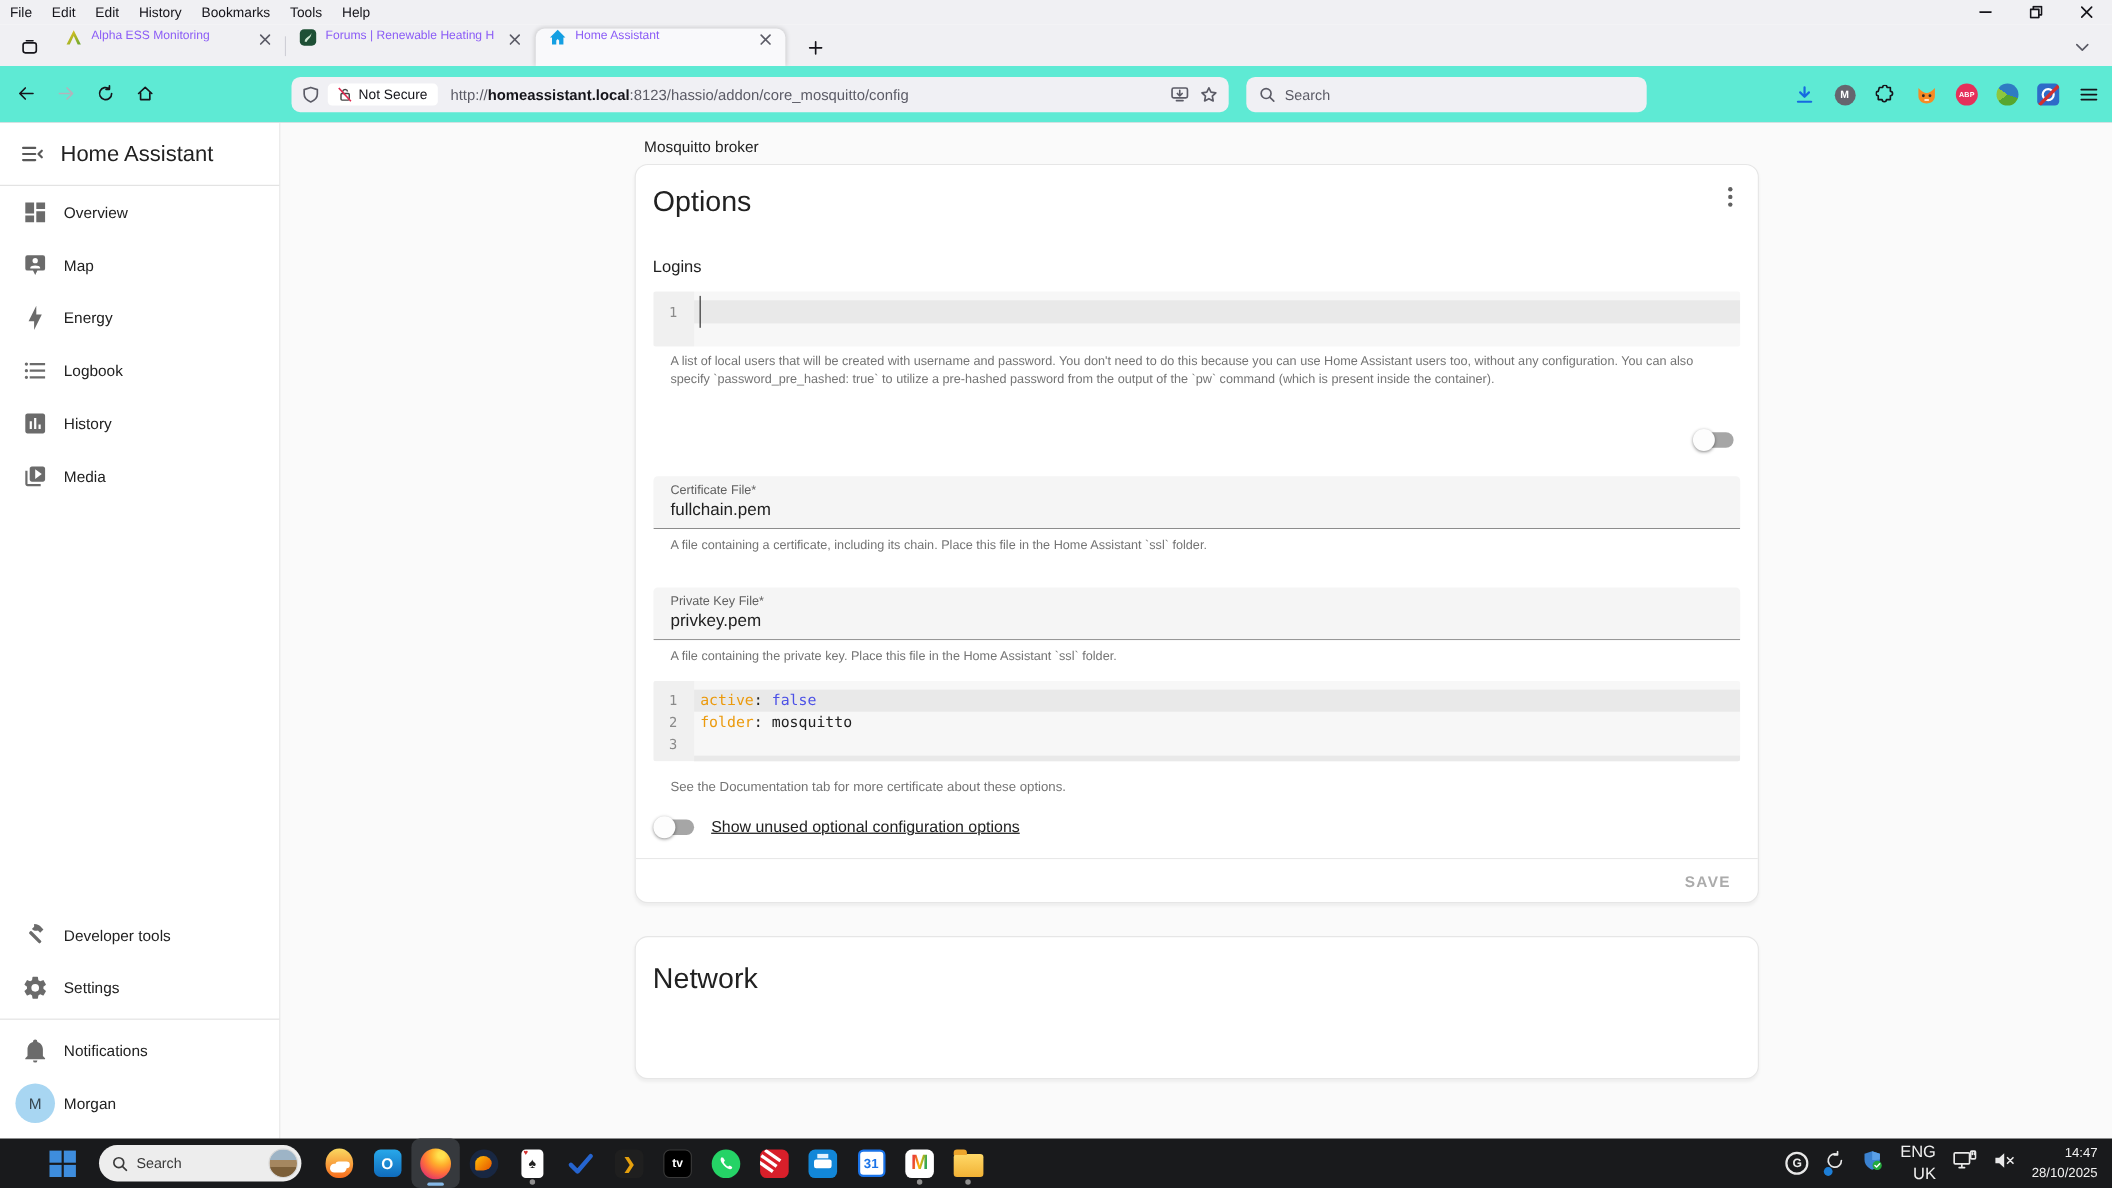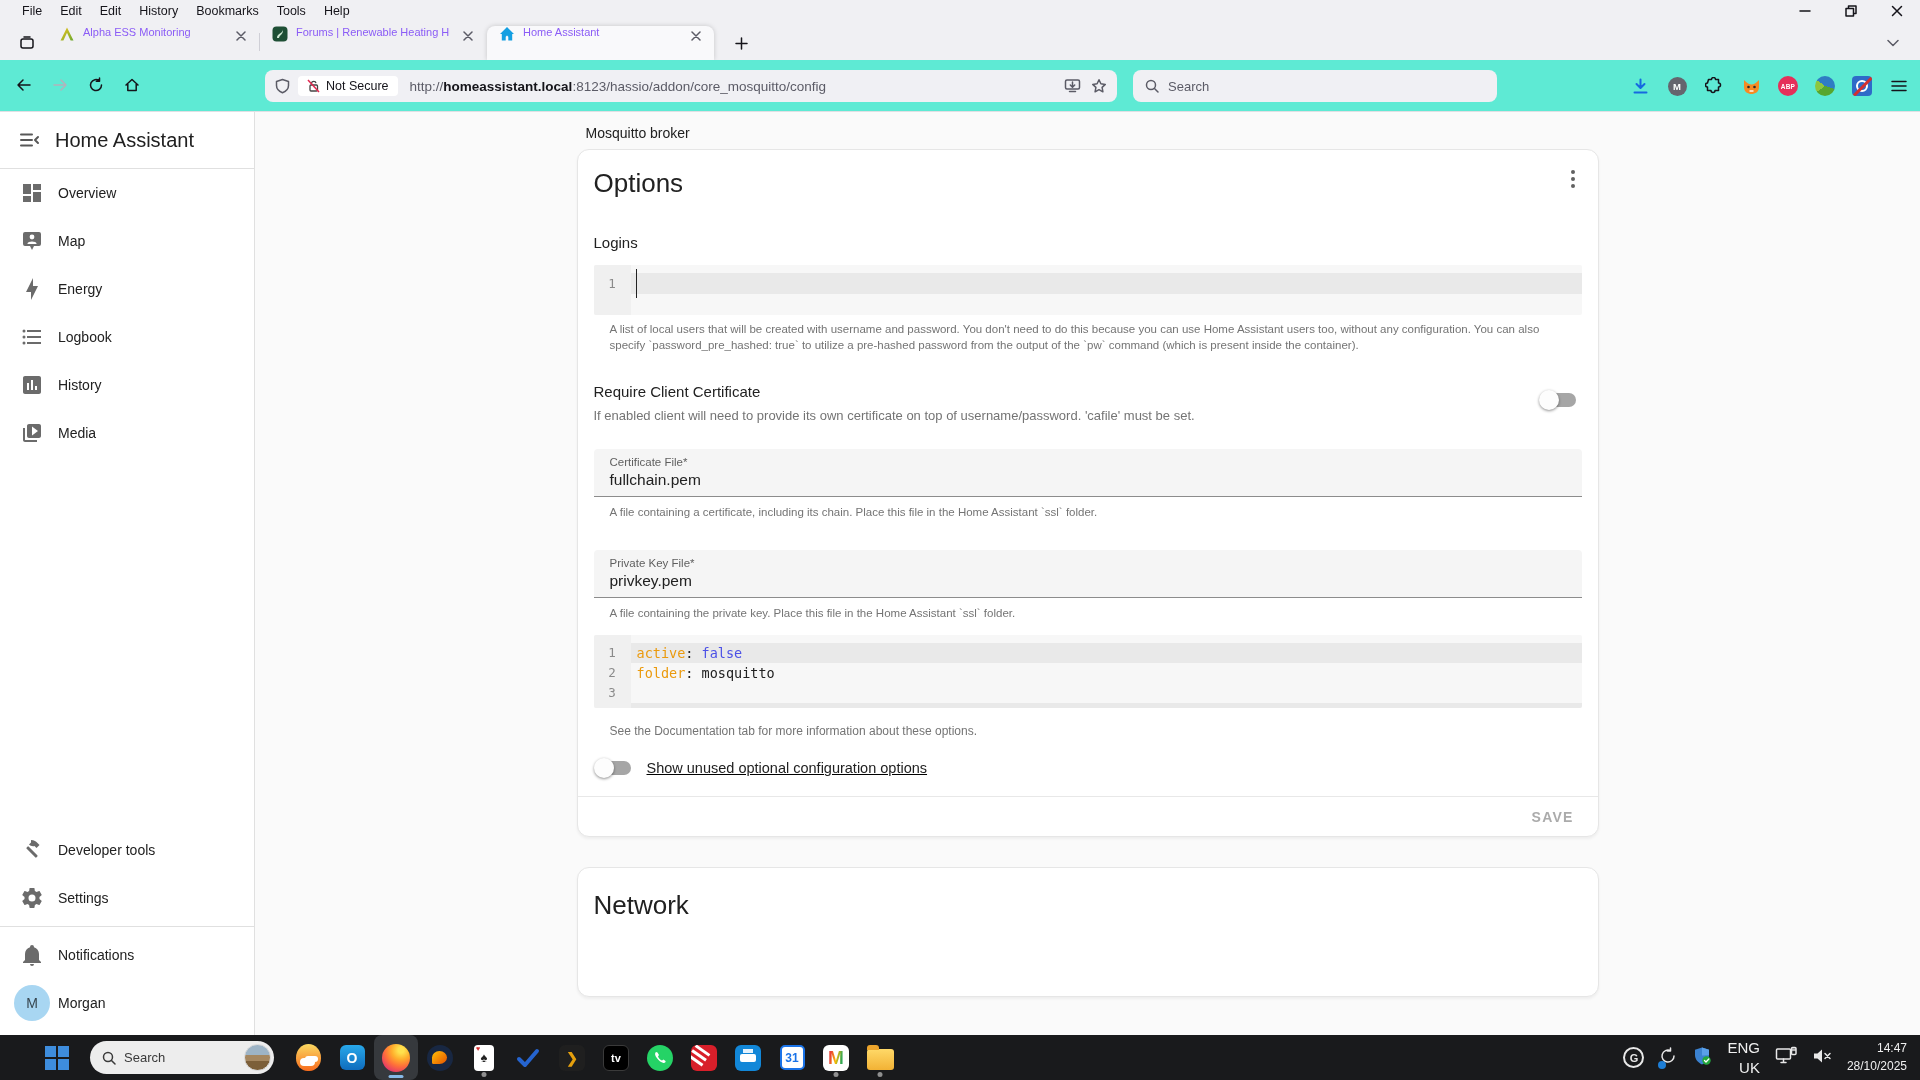--- a/index.html
+++ b/index.html
@@ -2,21 +2,21 @@
 <html><head>
 <meta charset="utf-8">
 <style>
   * { box-sizing: border-box; margin: 0; padding: 0; }
   html,body { width:1920px; height:1080px; overflow:hidden; }
   body { font-family:"Liberation Sans", sans-serif; background:#fff; }
   #screen { position:relative; width:1920px; height:1080px; overflow:hidden; background:#fff; }
 
   
   .menubar { position:absolute; top:0; left:0; right:0; height:22px; background:#f0f0f3;
-             display:flex; align-items:center; padding-left:13px; font-size:12.5px; color:#15141a; }
+             display:flex; align-items:center; padding-left:0; font-size:12.5px; color:#15141a; }
   .menu-item { padding:1px 9px; border-radius:3px; }
   .win-controls { margin-left:auto; display:flex; height:100%; }
   .win-btn { width:46px; display:flex; align-items:center; justify-content:center; color:#1b1b1b; }
 
   .tabbar { position:absolute; top:22px; left:0; right:0; height:38px; background:#f0f0f3; }
   .ffview { position:absolute; left:12px; top:8px; width:30px; height:26px; display:grid; place-items:center; border-radius:4px; }
   .tab { position:absolute; top:4px; height:34px; display:flex; align-items:flex-start; gap:8px;
          padding:0 8px 0 12px; font-size:11px; color:#8b5cf6; }
   .tab .title { flex:1; overflow:hidden; white-space:nowrap; text-overflow:clip; }
   .tab-sep { position:absolute; top:11px; width:1px; height:18px; background:#cfcfd6; }
@@ -491,24 +491,20 @@
               <div class="gutter">
                 <div>1</div>
               </div>
               <div class="codearea">
                 <div class="cm-line cm-stripe"><span class="caret"></span></div>
               </div>
             </div>
             <div class="field-help">A list of local users that will be created with username and password. You don't need to do this because you can use Home Assistant users too, without any configuration. You can also specify `password_pre_hashed: true` to utilize a pre-hashed password from the output of the `pw` command (which is present inside the container).</div>
 
             <div class="req-row">
-              <div>
-                <div class="section-label" style="margin-top:0;">Require Client Certificate</div>
-                <div class="req-desc">If enabled client will need to provide its own certificate on top of username/password. 'cafile' must be set.</div>
-              </div>
               <div class="switch">
                   <span class="thumb"></span>
                 </div>
             </div>
 
             <div class="text-field">
               <div class="tf-label">Certificate File*</div>
               <div class="tf-value">fullchain.pem</div>
             </div>
             <div class="field-help">A file containing a certificate, including its chain. Place this file in the Home Assistant `ssl` folder.</div>
@@ -525,21 +521,21 @@
                 <div style="line-height:20px;">2</div>
                 <div style="line-height:20px;">3</div>
               </div>
               <div class="codearea">
                 <div class="cm-line cm-stripe" style="height:20px;line-height:20px;"><span class="tok-key">active</span><span class="tok-pln">: </span><span class="tok-atom">false</span></div>
                 <div class="cm-line" style="height:20px;line-height:20px;"><span class="tok-key">folder</span><span class="tok-pln">: </span><span class="tok-pln">mosquitto</span></div>
                 <div class="cm-line" style="height:20px;line-height:20px;"></div>
                 <div class="cm-pad cm-stripe"></div>
               </div>
             </div>
-            <div class="note">See the Documentation tab for more information about these options.</div>
+            <div class="note">See the Documentation tab for more certificate about these options.</div>
 
             <div class="toggle-row">
               <div class="switch">
                   <span class="thumb"></span>
                 </div>
               <span class="toggle-label">Show unused optional configuration options</span>
             </div>
 
             <div class="card-divider"></div>
             <div class="save-row">

